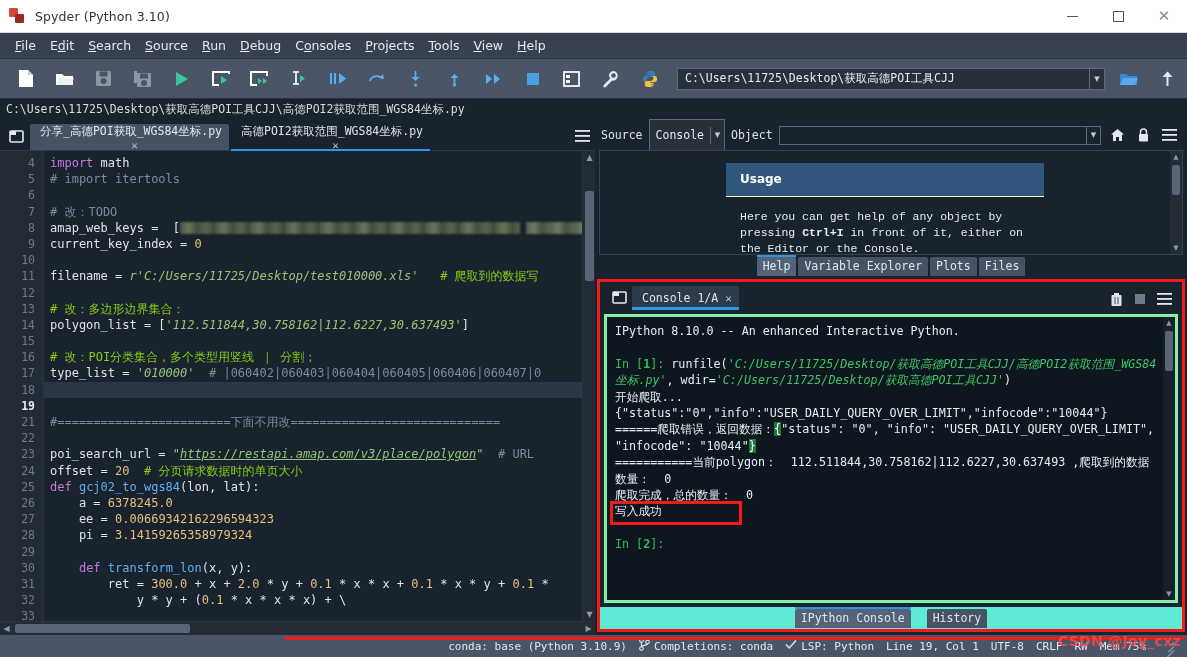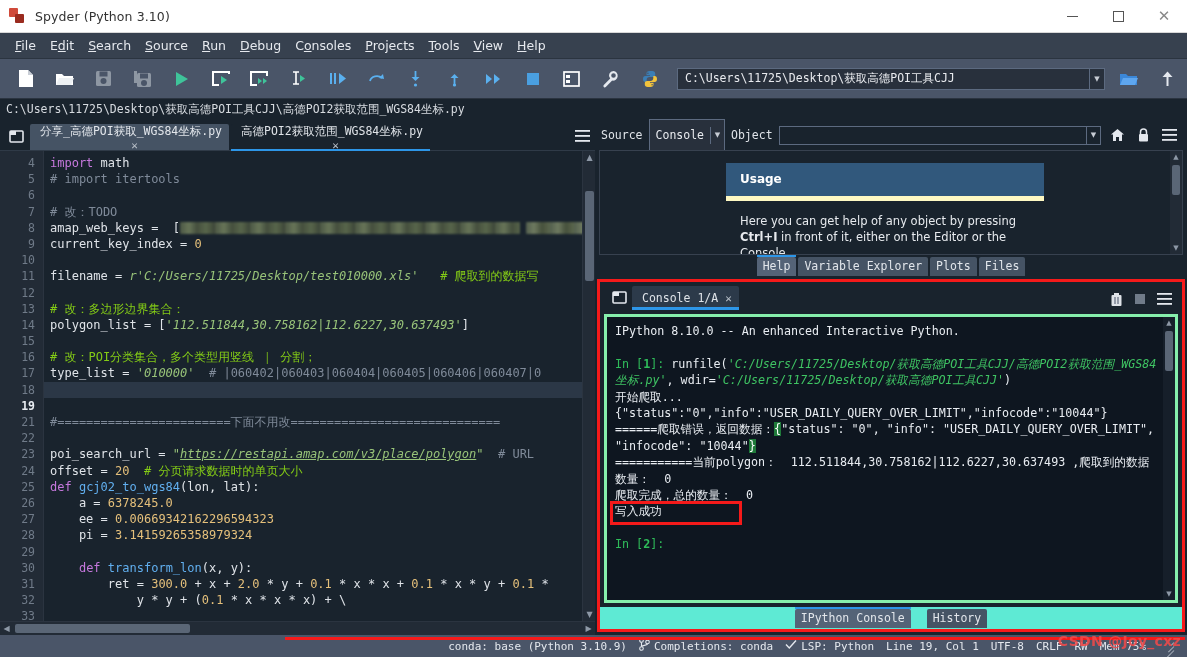--- a/index.html
+++ b/index.html
@@ -189,21 +189,21 @@
     display:flex; position:relative; overflow:hidden;
   }
   .helpcontent { flex:1; display:flex; justify-content:center; padding-top:12px; }
   .helpcard { width:318px; }
   .helpcard .hc-h {
     background:#31587c; color:#fff; font-size:12px; font-weight:bold;
     padding:9px 14px 10px 14px;
   }
   .helpcard .hc-b {
     background:#19232d; color:#e7eaee; font-size:11.5px; line-height:16px;
-    padding:12px 14px; border-top:5px solid #fef9c3;
+    padding:12px 14px; border-top:1px solid #fef9c3;font-family:Liberation Mono, monospace;
   }
   .helpcard .hc-b b { font-weight:bold; }
   .helpscroll { width:12px; flex:0 0 12px; background:#222b36; position:relative; }
   .helpscroll .arrow-t,.helpscroll .arrow-b { position:absolute; left:0; width:12px; height:12px;
     display:flex; align-items:center; justify-content:center; color:#8d98a6; font-size:7px; }
   .helpscroll .arrow-t{top:0;} .helpscroll .arrow-b{bottom:0;}
   .helpscroll .thumb { position:absolute; left:2px; top:14px; width:8px; height:30px; background:#5a6676; border-radius:2px; }
 
   .helptabs {
     height:22px; flex:0 0 22px; display:flex; align-items:center; justify-content:center; gap:2px;

